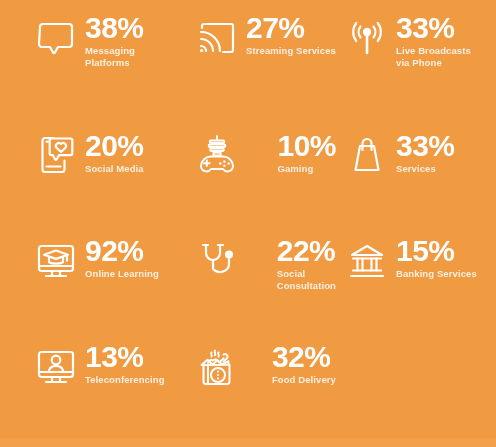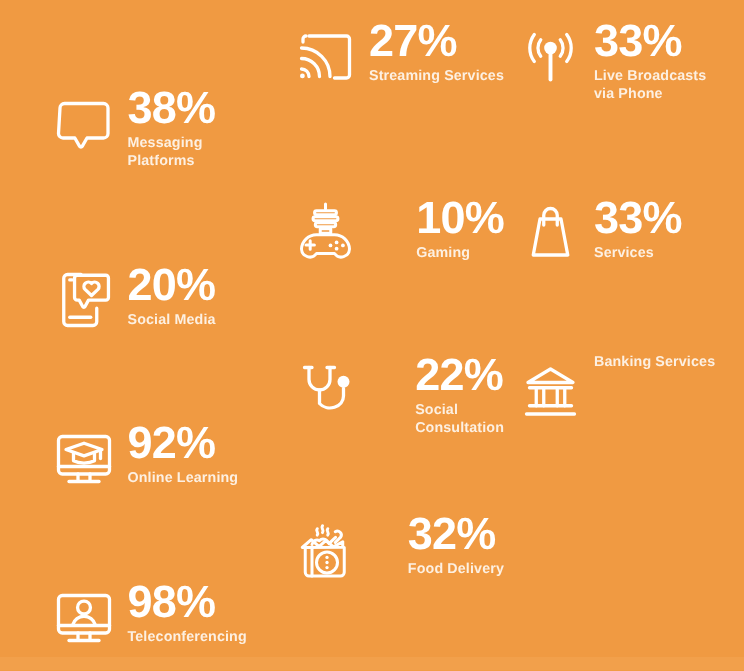--- a/index.html
+++ b/index.html
@@ -41,21 +41,21 @@
     box-sizing: border-box;
   }
   .stat {
     display: flex;
     flex-direction: row;
     align-items: flex-start;
     box-sizing: border-box;
   }
   .stat.empty { }
   
-  .c1 { padding-left: 33px; margin-top: 45px; }
+  .c1 { padding-left: 33px; }
   .c2 { padding-left: 8px; justify-content: space-between; }
   .c3 { padding-left: 8px; }
 
   .icon-wrap {
     flex: 0 0 auto;
     width: 46px;
     height: 46px;
     display: flex;
     align-items: flex-start;
     justify-content: center;
@@ -239,37 +239,38 @@
       <div class="icon-wrap">
         <svg viewBox="0 0 44 44" fill="none" stroke="#ffffff" stroke-width="2.2" stroke-linecap="round" stroke-linejoin="round">
           <path d="M22 6 l15 9 h-30 z"></path>
           <path d="M8 18.5 h28"></path>
           <path d="M12.5 18.5 v12 M17.5 18.5 v12 M26.5 18.5 v12 M31.5 18.5 v12"></path>
           <path d="M8 30.5 h28"></path>
           <path d="M6 36 h32"></path>
         </svg>
       </div>
       <div class="text-wrap">
+        <div class="pct">15%</div>
         <div class="label">Banking Services</div>
       </div>
     </div>
 
     <div class="stat c1 r4">
       <div class="icon-wrap">
         <svg viewBox="0 0 44 44" fill="none" stroke="#ffffff" stroke-width="2.2" stroke-linecap="round" stroke-linejoin="round">
           <rect x="5" y="6" width="34" height="25" rx="2.5"></rect>
           <path d="M5 26 h34"></path>
           <path d="M18 31 v4 M26 31 v4"></path>
           <path d="M12 36 h20"></path>
           <circle cx="22" cy="14" r="4.3"></circle>
           <path d="M14.5 25.5 a7.8 7.8 0 0 1 15 0"></path>
         </svg>
       </div>
       <div class="text-wrap">
-        <div class="pct">98%</div>
+        <div class="pct">13%</div>
         <div class="label">Teleconferencing</div>
       </div>
     </div>
 
     <div class="stat c2 r4">
       <div class="icon-wrap">
         <svg viewBox="0 0 44 44" fill="none" stroke="#ffffff" stroke-width="2" stroke-linecap="round" stroke-linejoin="round">
           <path d="M16.5 6.5 c-1.4 1.6 1.4 2.6 0 4.2"></path>
           <path d="M20 4.5 c-1.4 1.8 1.4 2.8 0 4.6"></path>
           <path d="M23.5 6.5 c-1.4 1.6 1.4 2.6 0 4.2"></path>

